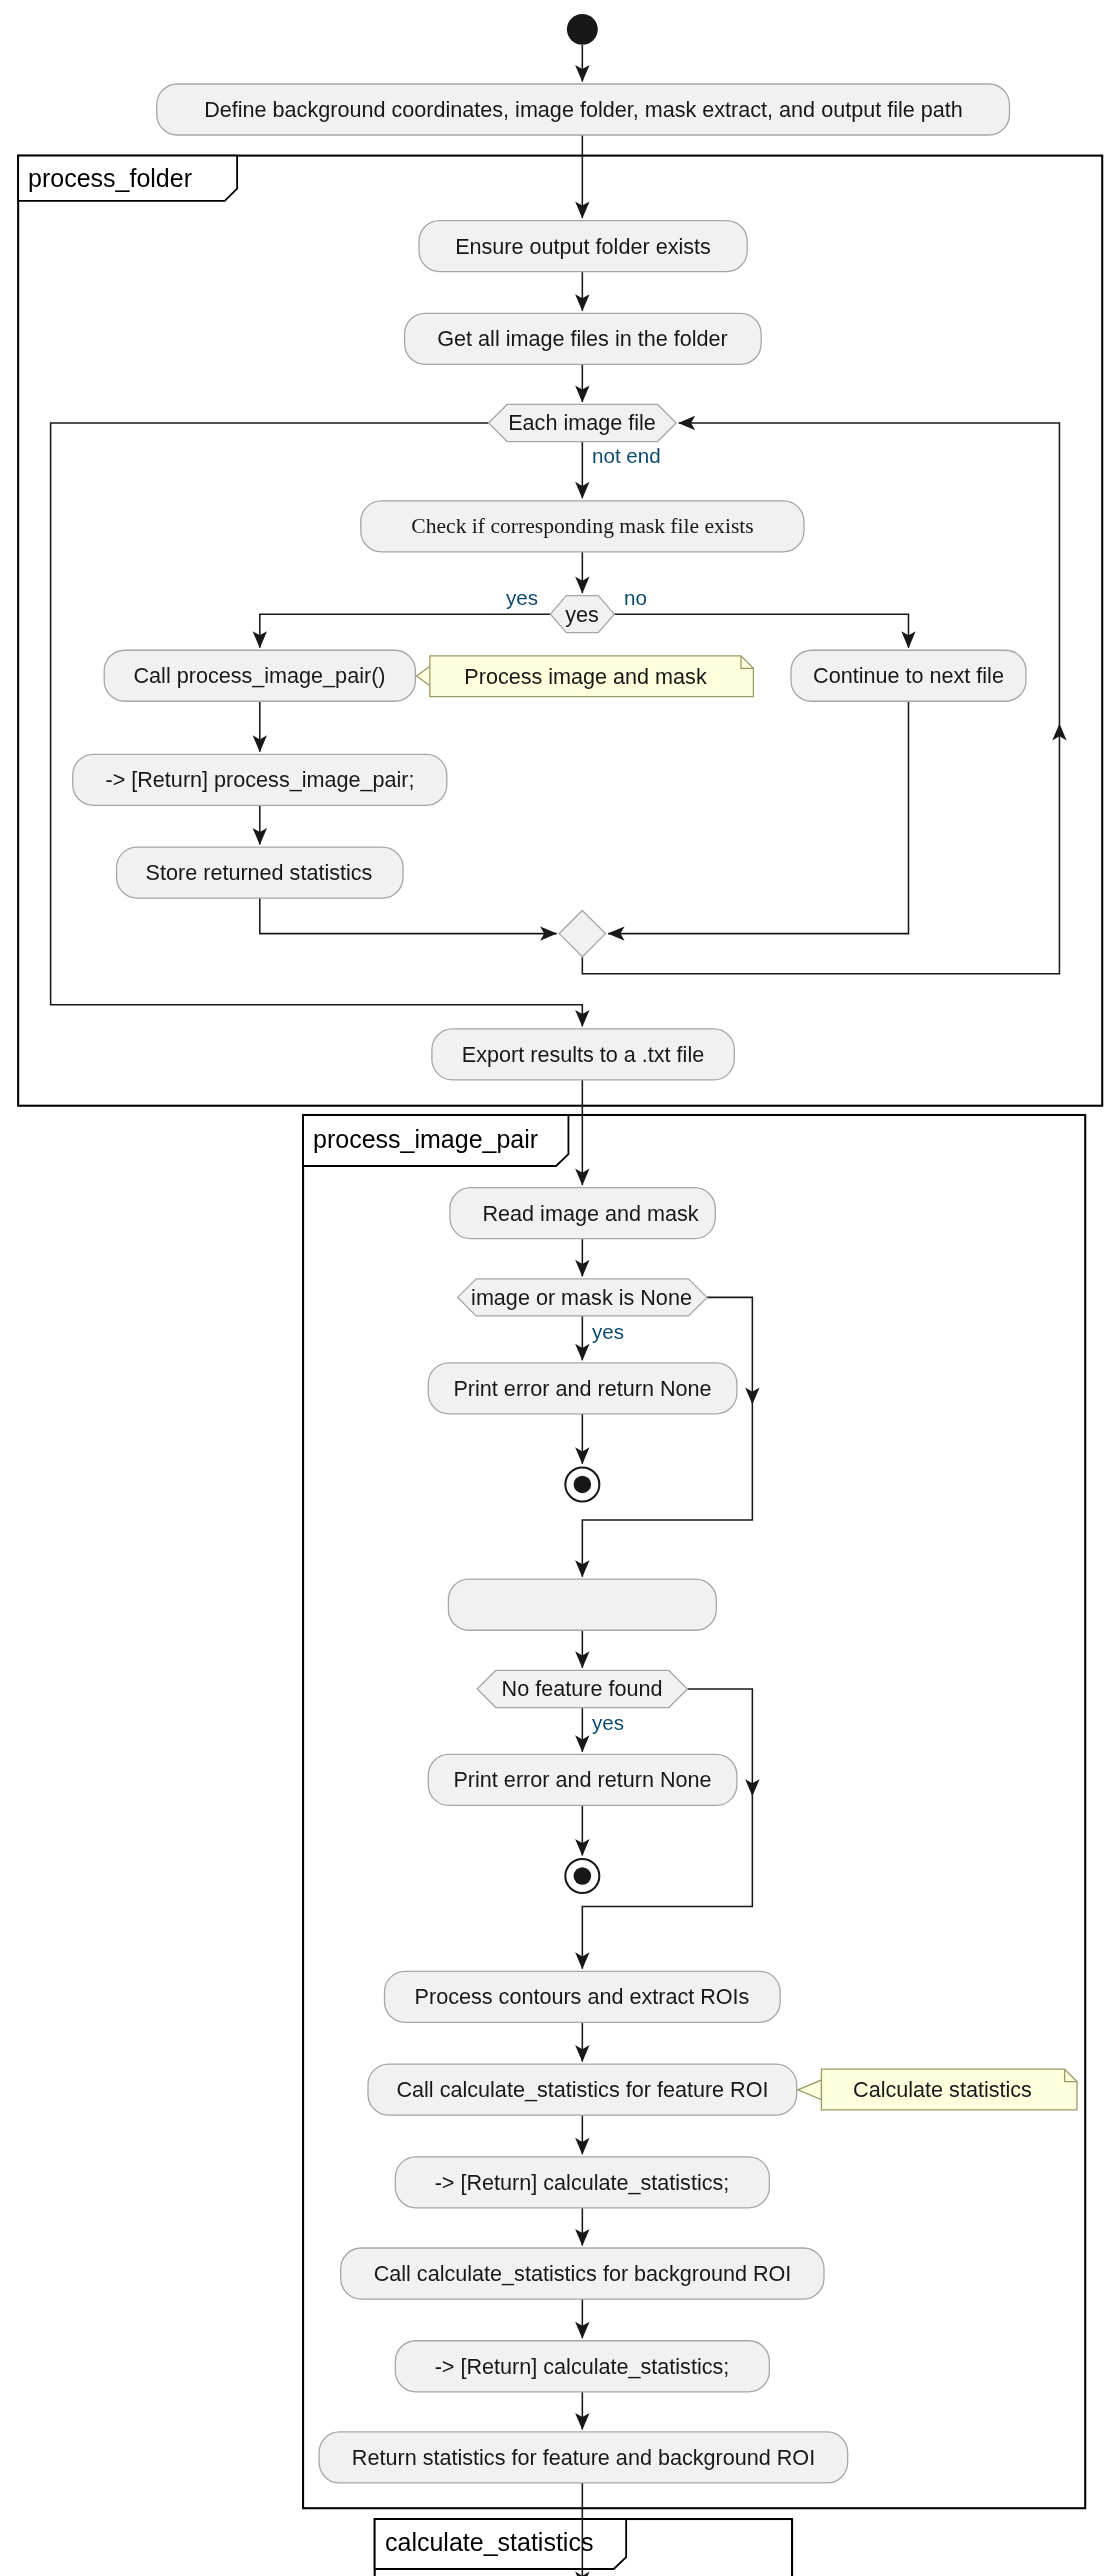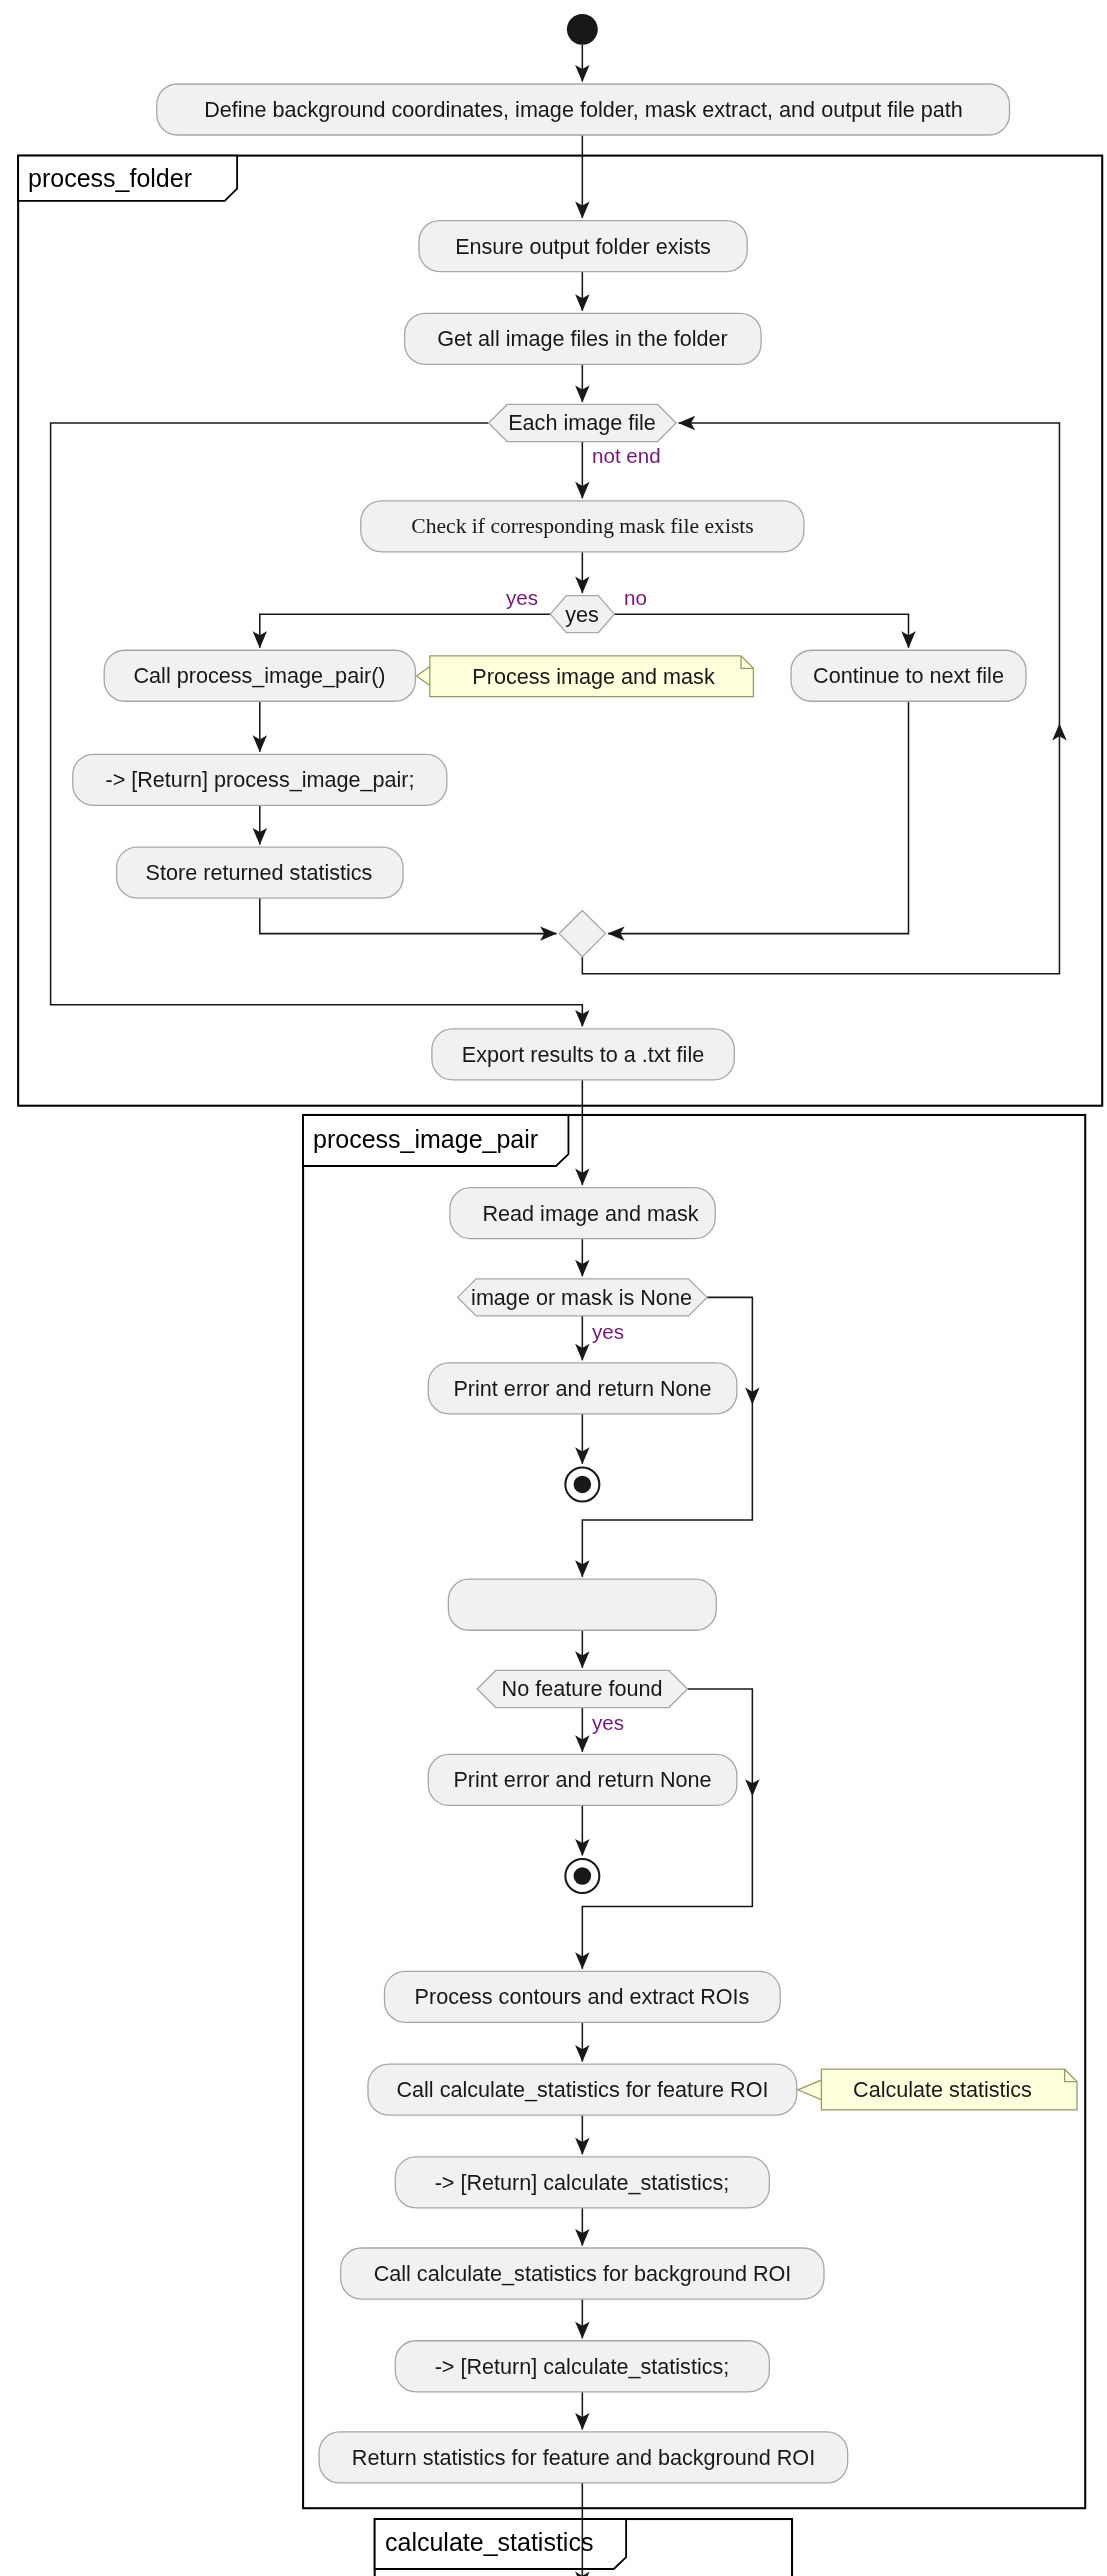--- a/index.html
+++ b/index.html
@@ -9,21 +9,21 @@
   .edge{fill:none;stroke:#181818;stroke-width:3;}
   .act{fill:#F1F1F1;stroke:#A6A6A6;stroke-width:2.5;}
   .hexp{fill:#F1F1F1;stroke:#A6A6A6;stroke-width:2.5;}
   .diam{fill:#F1F1F1;stroke:#A6A6A6;stroke-width:2.5;}
   .part{fill:none;stroke:#000000;stroke-width:4;}
   .tabp{fill:#ffffff;stroke:#000000;stroke-width:3.5;}
   .notep{fill:#FEFFDD;stroke:#999966;stroke-width:2.5;}
   .notefold{fill:none;stroke:#999966;stroke-width:2.5;}
   .txt{position:absolute;display:flex;align-items:center;justify-content:center;
        font-size:21.6px;line-height:1.1;white-space:nowrap;color:#181818;}
-  .lbl{position:absolute;display:flex;align-items:center;font-size:20.6px;white-space:nowrap;color:#701a75;}
+  .lbl{position:absolute;display:flex;align-items:center;font-size:20.6px;white-space:nowrap;color:#0c4a6e;}
   .tabtxt{position:absolute;display:flex;align-items:center;justify-content:flex-start;
           font-size:25px;white-space:nowrap;color:#000000;}
   .notetxt{position:absolute;display:flex;align-items:center;justify-content:center;
            font-size:21.6px;white-space:nowrap;color:#181818;}
   .r{justify-content:flex-end;}
 </style>
 </head>
 <body>
 
 <div class="canvas">
@@ -128,21 +128,21 @@
   <div class="txt" style="left:157px;top:84px;width:853px;height:51px;">Define background coordinates, image folder, mask extract, and output file path</div>
   <div class="txt" style="left:419px;top:221px;width:328px;height:51px;">Ensure output folder exists</div>
   <div class="txt" style="left:404px;top:313px;width:357px;height:51px;">Get all image files in the folder</div>
   <div class="txt" style="left:488px;top:404px;width:188px;height:37px;text-align:center;">Each image file</div>
   <div class="lbl" style="left:592px;top:444px;height:24px;">not end</div>
   <div class="txt" style="left:361px;top:501px;width:443px;height:51px;font-family:Liberation Serif, serif;">Check if corresponding mask file exists</div>
   <div class="lbl r" style="left:471px;top:586px;width:67px;height:24px;">yes</div>
   <div class="txt" style="left:550px;top:596px;width:64px;height:37px;">yes</div>
   <div class="lbl" style="left:624px;top:586px;height:24px;">no</div>
   <div class="txt" style="left:104px;top:650px;width:311px;height:51px;">Call process_image_pair()</div>
-  <div class="notetxt" style="left:430px;top:656px;width:311px;height:41px;padding-left:8px;">Process image and mask</div>
+  <div class="notetxt" style="left:430px;top:656px;width:311px;height:41px;">Process image and mask</div>
   <div class="txt" style="left:73px;top:754px;width:374px;height:51px;">-&gt; [Return] process_image_pair;</div>
   <div class="txt" style="left:116px;top:847px;width:286px;height:51px;">Store returned statistics</div>
   <div class="txt" style="left:791px;top:650px;width:235px;height:51px;">Continue to next file</div>
   <div class="txt" style="left:432px;top:1029px;width:302px;height:51px;">Export results to a .txt file</div>
   <div class="txt" style="left:450px;top:1188px;width:265px;height:51px;margin-left:8px;">Read image and mask</div>
   <div class="txt" style="left:457px;top:1279px;width:249px;height:37px;">image or mask is None</div>
   <div class="lbl" style="left:592px;top:1320px;height:24px;">yes</div>
   <div class="txt" style="left:428px;top:1363px;width:309px;height:51px;">Print error and return None</div>
   <div class="txt" style="left:477px;top:1670px;width:210px;height:37px;">No feature found</div>
   <div class="lbl" style="left:592px;top:1711px;height:24px;">yes</div>

